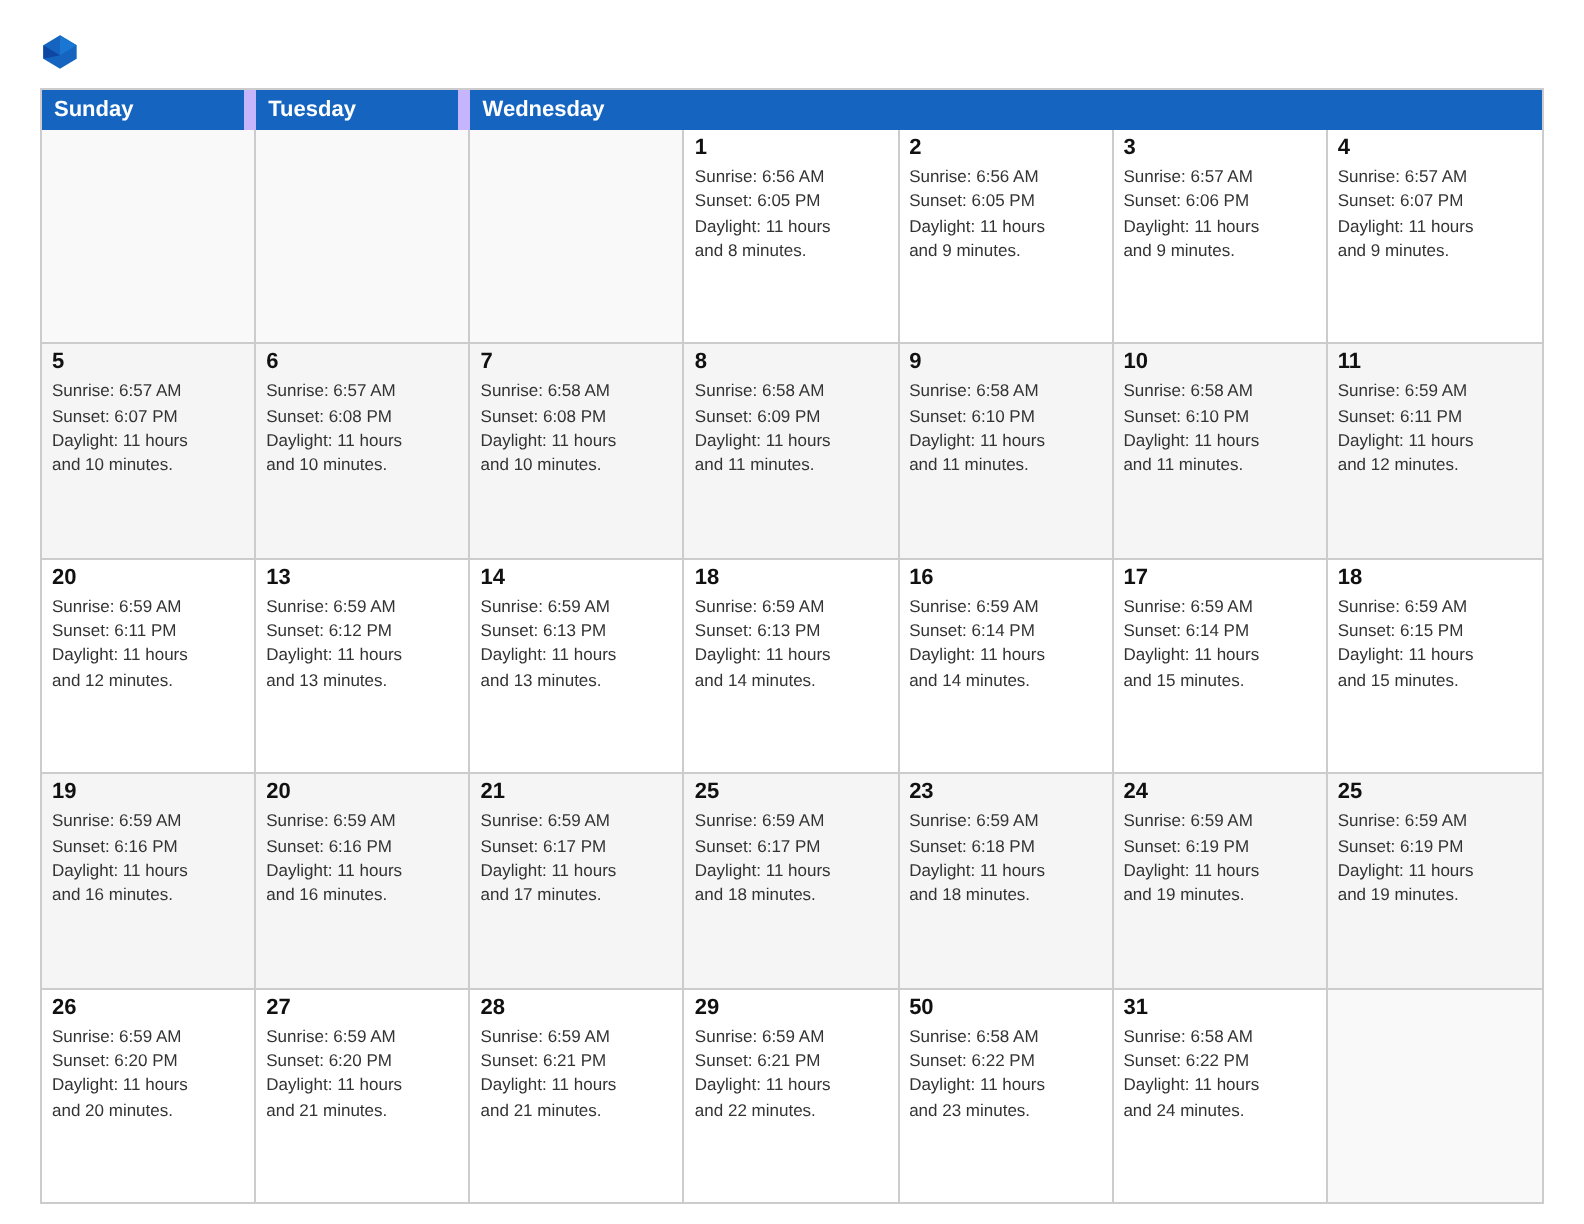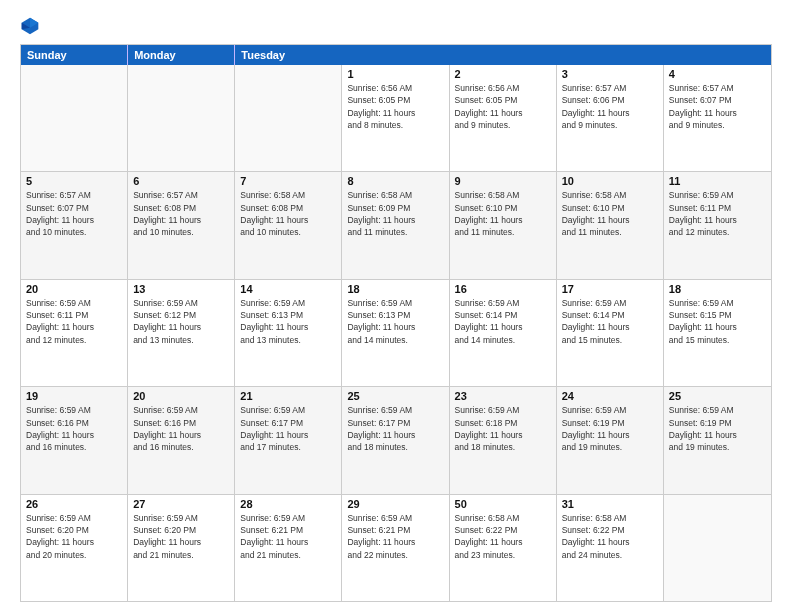--- a/index.html
+++ b/index.html
@@ -63,21 +63,21 @@
       display: grid;
       grid-template-columns: repeat(7, 1fr);
       background: #1565c0;
     }
     .cal-header-cell {
       color: #fff;
       font-size: 11px;
       font-weight: bold;
       padding: 4px 6px;
       text-align: left;
-      border-right: 1px solid #c4b5fd;
+      border-right: 6px solid #c4b5fd;
     }
     .cal-header-cell:last-child { border-right: none; }
     .cal-body {
       flex: 1;
       display: flex;
       flex-direction: column;
     }
     .cal-row {
       display: grid;
       grid-template-columns: repeat(7, 1fr);
@@ -126,22 +126,22 @@
     </div>
     <div class="title-block">
       <div class="month-title"></div>
       <div class="subtitle"></div>
     </div>
   </div>
 
   <div class="calendar">
     <div class="cal-header-row">
     <div class="cal-header-cell">Sunday</div>
-        <div class="cal-header-cell">Monday</div>
         <div class="cal-header-cell">Tuesday</div>
+        <div class="cal-header-cell">Wednesday</div>
       </div>
     <div class="cal-body">
     <div class="cal-row">
           <div class="cal-cell empty"></div>
           <div class="cal-cell empty"></div>
           <div class="cal-cell empty"></div>
           <div class="cal-cell">
             <div class="day-num">1</div>
             <div class="cell-line">Sunrise: 6:56 AM</div>
             <div class="cell-line">Sunset: 6:05 PM</div>

